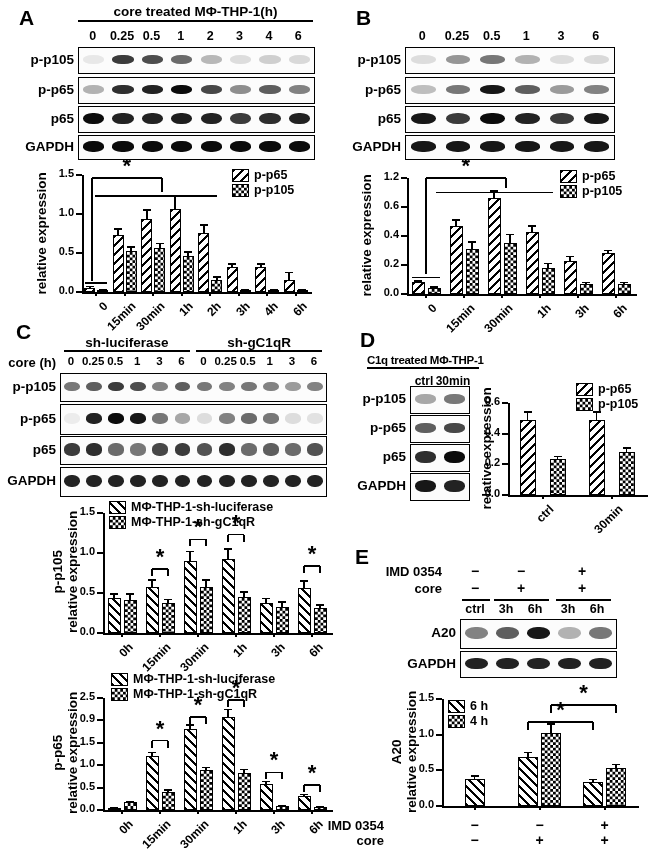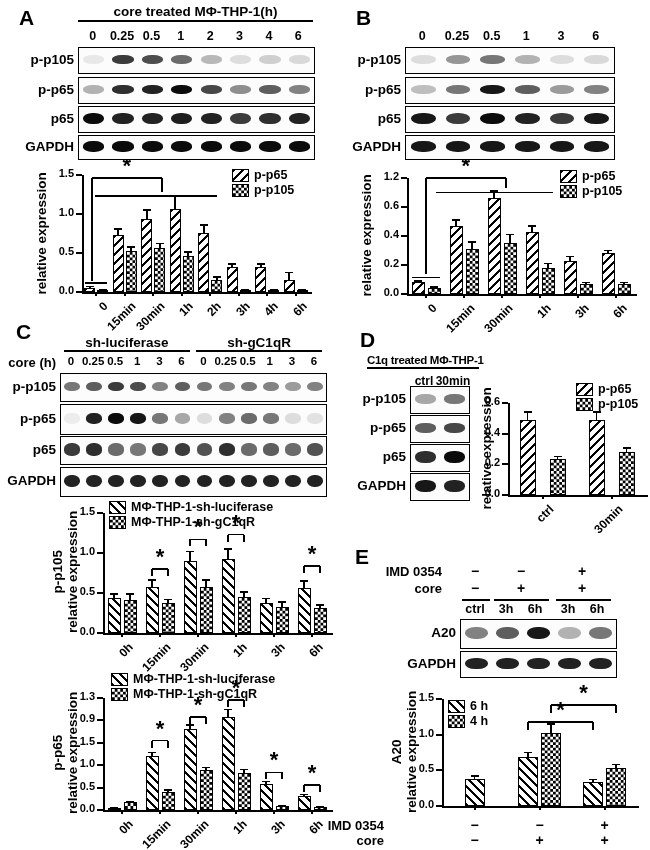--- a/index.html
+++ b/index.html
@@ -347,21 +347,21 @@
       <div class="tick-lab" style="left: 18px; top: 134px; width: 28px;">0.0</div>
       <div class="ann" style="left: 48px; top: 118.6px; width: 6px; height: 2px;"></div>
       <div class="tick-lab" style="left: 18px; top: 111.6px; width: 28px;">0.5</div>
       <div class="ann" style="left: 48px; top: 96.2px; width: 6px; height: 2px;"></div>
       <div class="tick-lab" style="left: 18px; top: 89.2px; width: 28px;">1.0</div>
       <div class="ann" style="left: 48px; top: 73.8px; width: 6px; height: 2px;"></div>
       <div class="tick-lab" style="left: 18px; top: 66.8px; width: 28px;">1.5</div>
       <div class="ann" style="left: 48px; top: 51.4px; width: 6px; height: 2px;"></div>
       <div class="tick-lab" style="left: 18px; top: 44.4px; width: 28px;">0.9</div>
       <div class="ann" style="left: 48px; top: 29px; width: 6px; height: 2px;"></div>
-      <div class="tick-lab" style="left: 18px; top: 22px; width: 28px;">1.3</div>
+      <div class="tick-lab" style="left: 18px; top: 22px; width: 28px;">2.5</div>
       <div class="ylab" style="left: -83px; top: 70px; width: 200px; transform: rotate(-90deg); transform-origin: 50% 50%;">p-p65
 relative expression</div>
       <div class="bar p-dd" style="left: 58.5px; top: 140px; width: 13px; height: 2px;"></div>
       <div class="ann" style="left: 64.2px; top: 140.208px; width: 1.6px; height: 0.448px;"></div>
       <div class="ann" style="left: 61px; top: 139.408px; width: 8px; height: 1.6px;"></div>
       <div class="bar p-dd" style="left: 96.5px; top: 88.24px; width: 13px; height: 53.76px;"></div>
       <div class="ann" style="left: 102.2px; top: 84.656px; width: 1.6px; height: 3.584px;"></div>
       <div class="ann" style="left: 99px; top: 83.856px; width: 8px; height: 1.6px;"></div>
       <div class="bar p-dd" style="left: 134.5px; top: 61.36px; width: 13px; height: 80.64px;"></div>
       <div class="ann" style="left: 140.2px; top: 56.88px; width: 1.6px; height: 4.48px;"></div>

